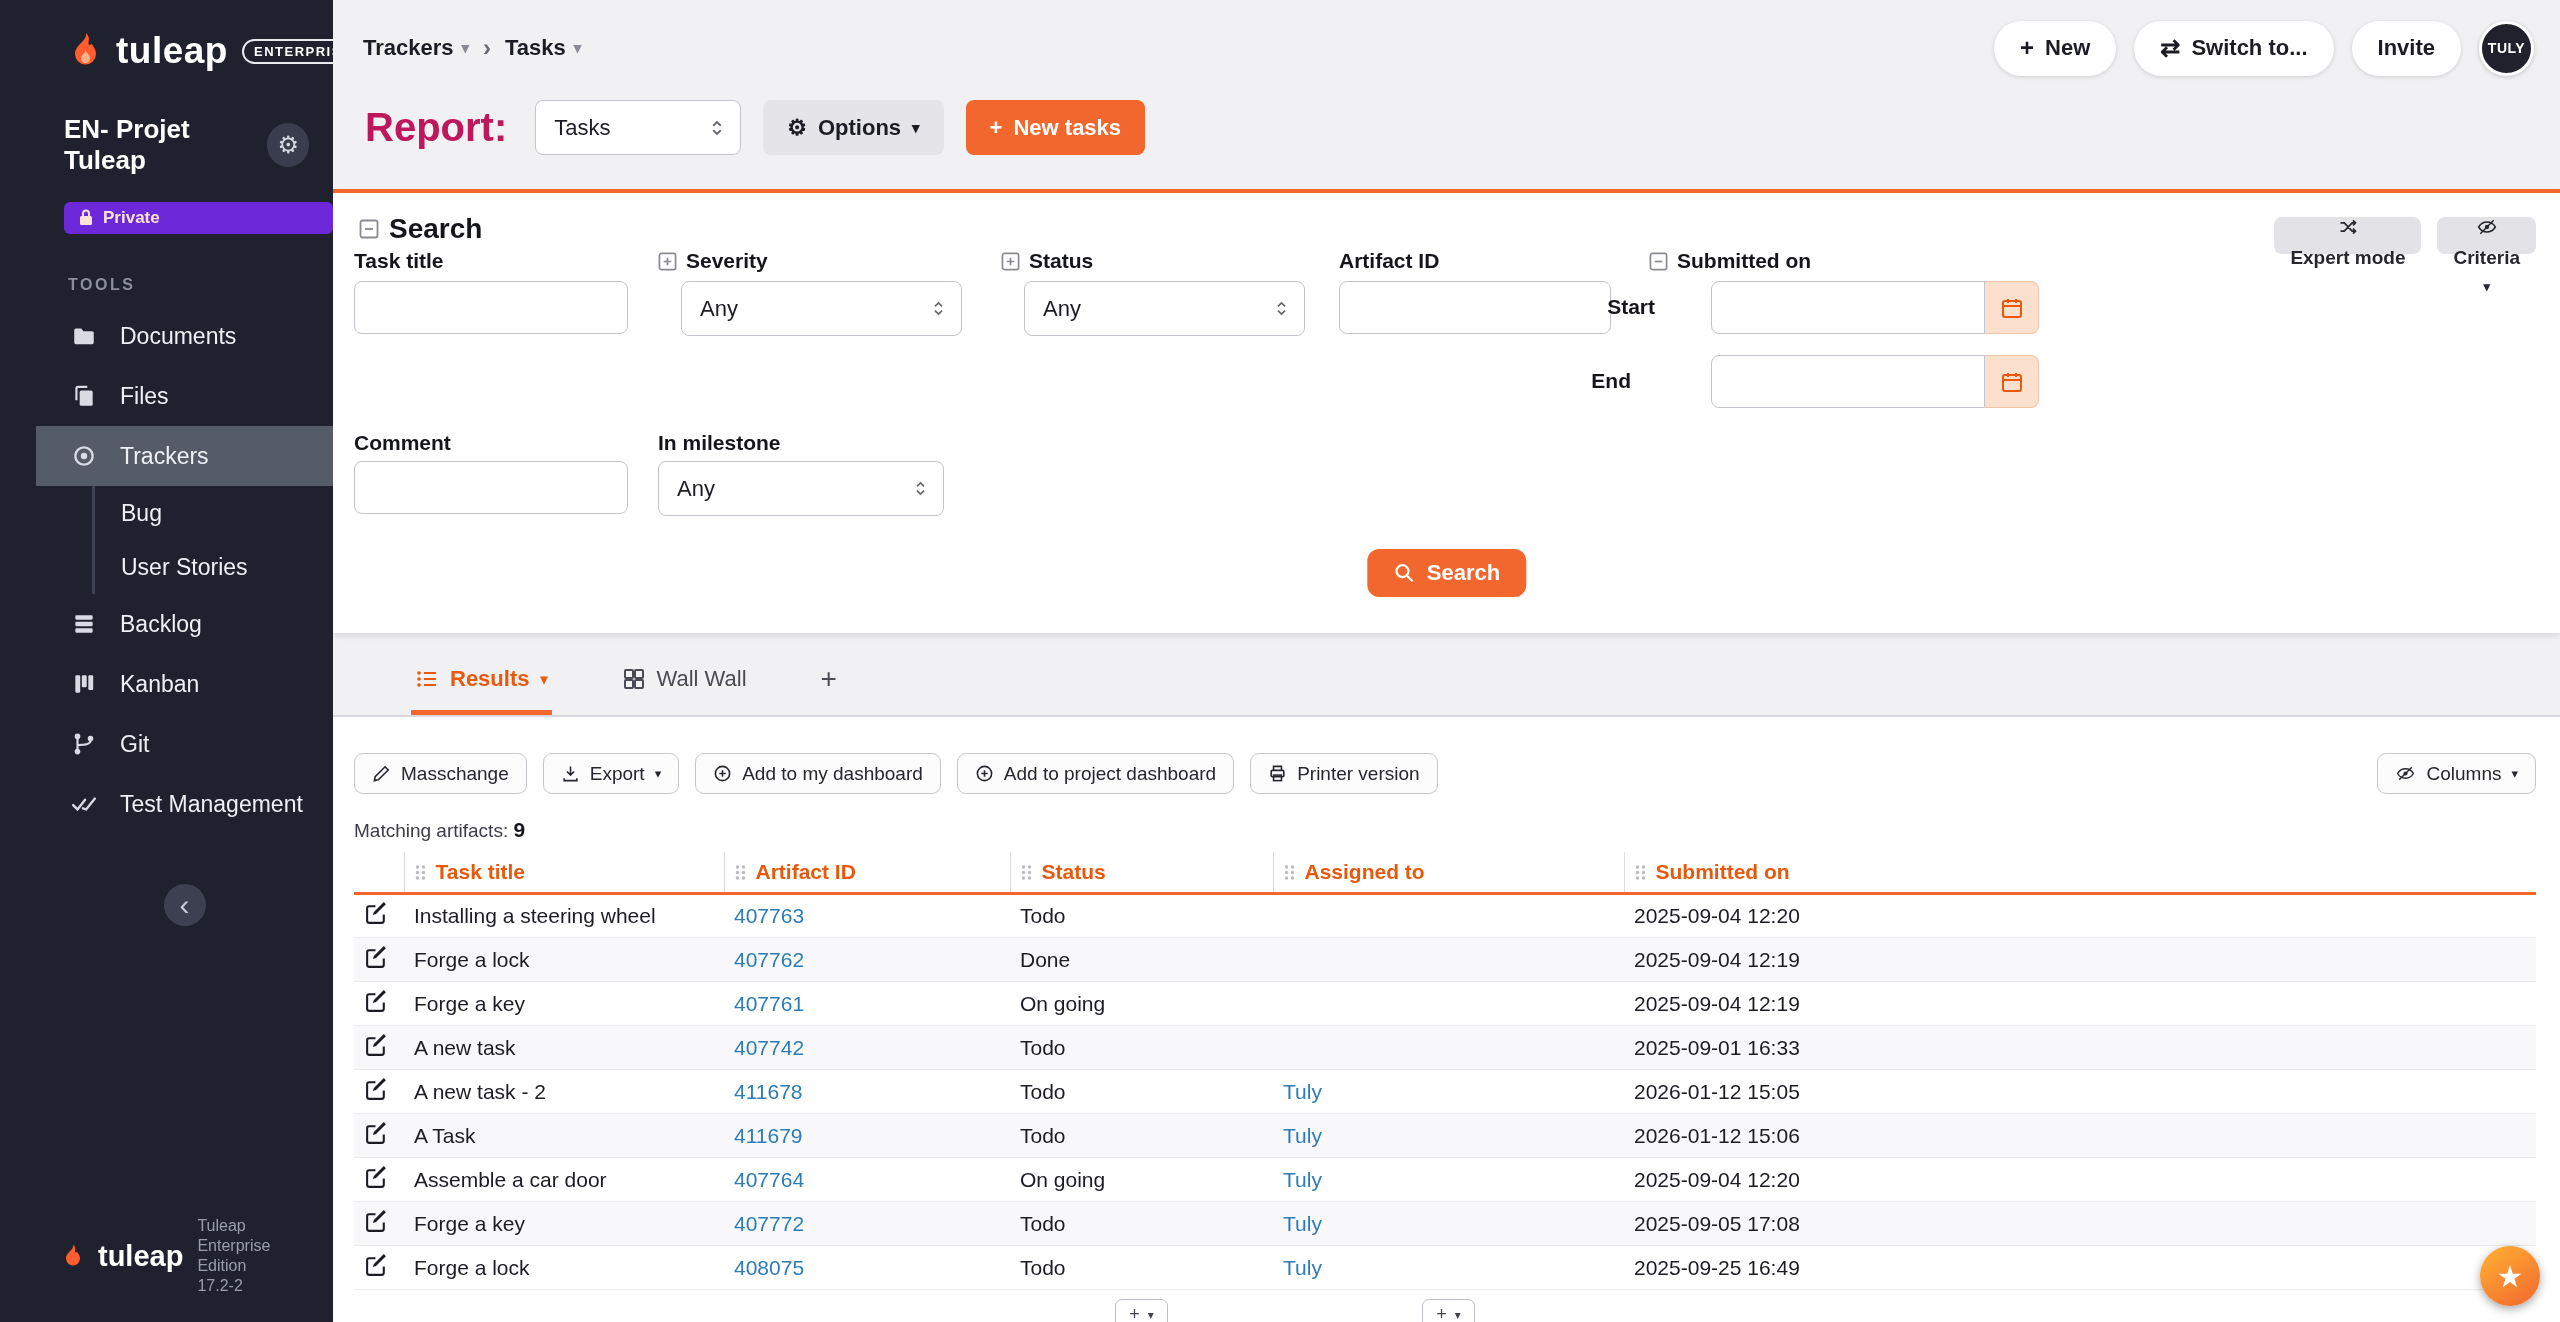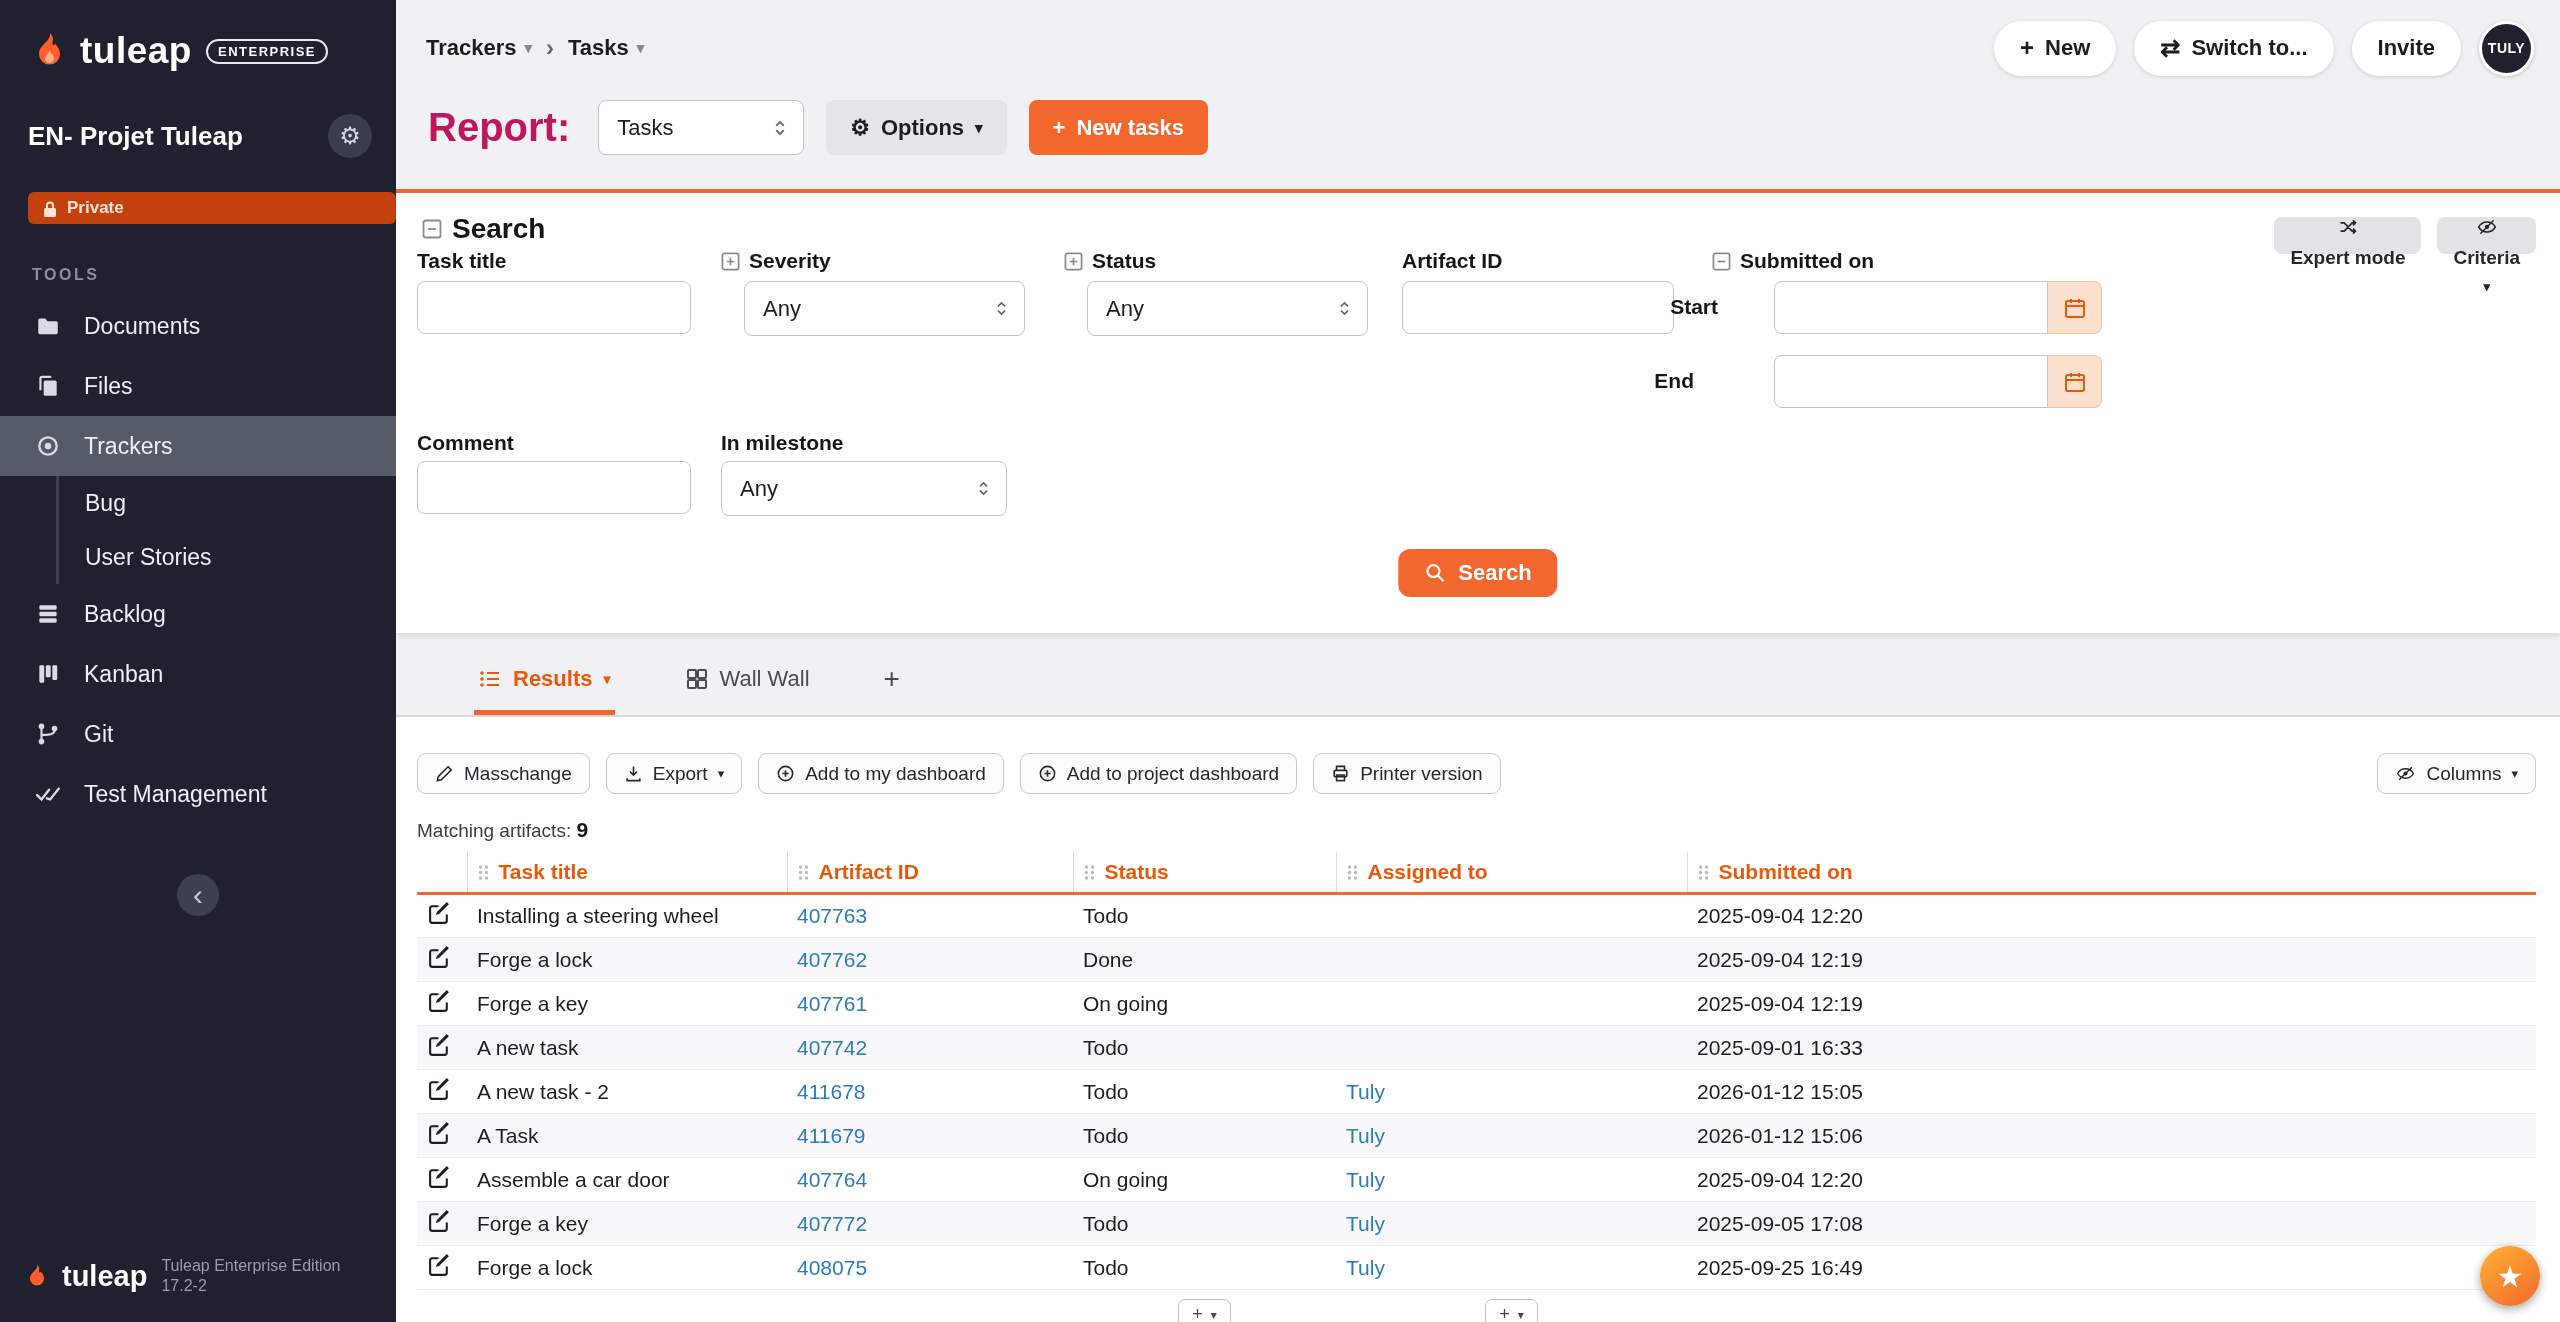--- a/index.html
+++ b/index.html
@@ -1,28 +1,28 @@
 <!DOCTYPE html>
 <html><head>
 <meta charset="utf-8">
 <style>
   * { box-sizing: border-box; margin: 0; padding: 0; }
   html,body { width:2560px; height:1322px; overflow:hidden; }
   body { font-family:"Liberation Sans", sans-serif; background:#f1f1f4; color:#1c1c24; }
   .app { display:flex; width:2560px; height:1322px; }
 
   
-  .sidebar { width:396px; flex-shrink:0; background:#1f212f; color:#eef0f5; display:flex; flex-direction:column; position:relative; }
+  .sidebar { width:333px; flex-shrink:0; background:#1f212f; color:#eef0f5; display:flex; flex-direction:column; position:relative;padding-left:36px; }
   .logo-row { display:flex; align-items:center; gap:14px; padding:30px 0 0 30px; }
   .logo-text { font-size:37px; font-weight:700; color:#fff; letter-spacing:0.5px; }
   .edition-badge { border:2px solid #e9eaf0; border-radius:14px; font-size:13px; font-weight:700; letter-spacing:1.5px; padding:3px 10px; color:#fff; }
   .project-row { display:flex; align-items:center; justify-content:space-between; margin:42px 24px 0 28px; }
   .project-name { font-size:26px; font-weight:700; color:#fff; }
   .gear-btn { width:44px; height:44px; border-radius:50%; background:#3a3d4e; color:#d5d7e2; font-size:24px; display:flex; align-items:center; justify-content:center; cursor:pointer; border:none; }
-  .private-badge { display:inline-flex; align-items:flex-end; gap:9px; margin:34px 0 0 28px; background:#c2410c; color:#ffe3da; font-size:17px; font-weight:600; padding:6px 14px; border-radius:6px; }
+  .private-badge { display:inline-flex; align-items:flex-start; gap:9px; margin:26px 0 0 28px; background:#6d28d9; color:#ffe3da; font-size:17px; font-weight:600; padding:6px 14px; border-radius:6px; }
   .tools-label { margin:42px 0 12px 32px; font-size:16px; font-weight:700; letter-spacing:2.5px; color:#8b8e9d; }
   .nav-item { height:60px; display:flex; align-items:center; gap:20px; padding-left:32px; font-size:23px; color:#eef0f5; cursor:pointer; }
   .nav-item .ico { width:32px; display:flex; justify-content:center; color:#d8dae4; }
   .nav-item.active { background:#565b68; }
   .nav-sub { margin-left:56px; border-left:3px solid #3d4152; }
   .nav-sub .nav-item { height:54px; padding-left:26px; }
   .collapse-btn { width:42px; height:42px; border-radius:50%; background:#3d4050; color:#c9ccd8; font-size:30px; line-height:1; display:flex; align-items:center; justify-content:center; margin:50px auto 0 auto; cursor:pointer; border:none; }
   .sidebar-footer { margin-top:auto; display:flex; align-items:center; gap:14px; padding:0 14px 26px 24px; }
   .footer-logo-text { font-size:29px; font-weight:700; color:#fff; }
   .footer-meta { font-size:16px; color:#9a9dac; line-height:1.25; }

